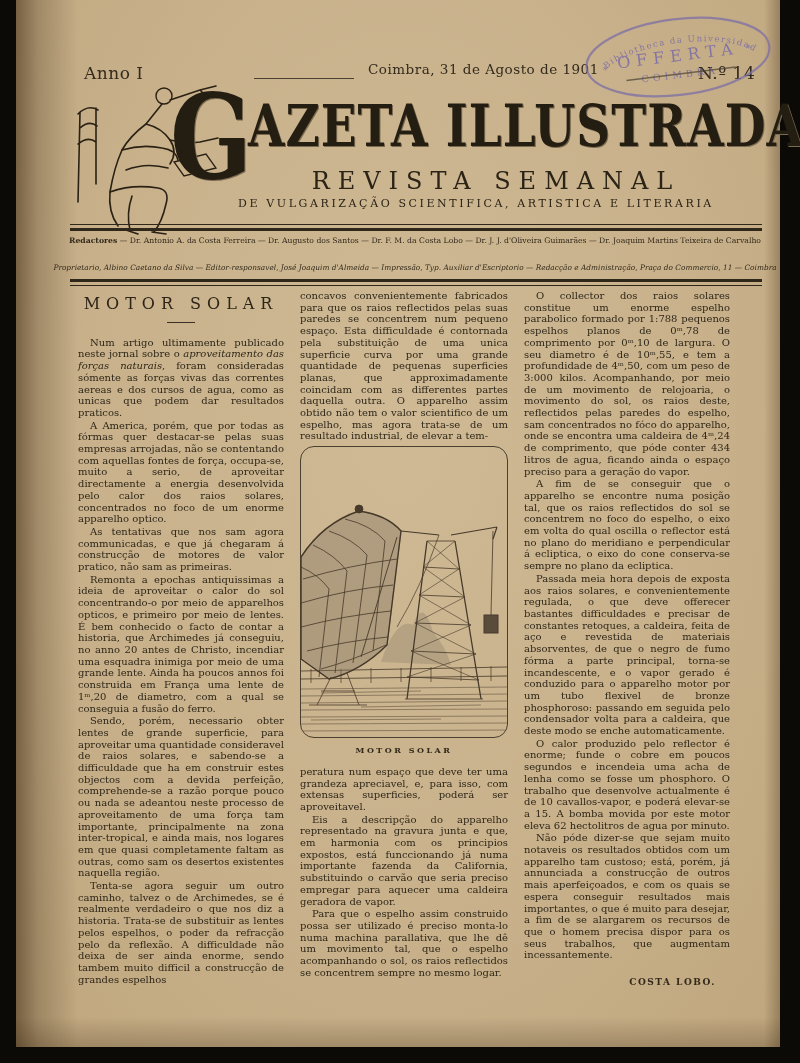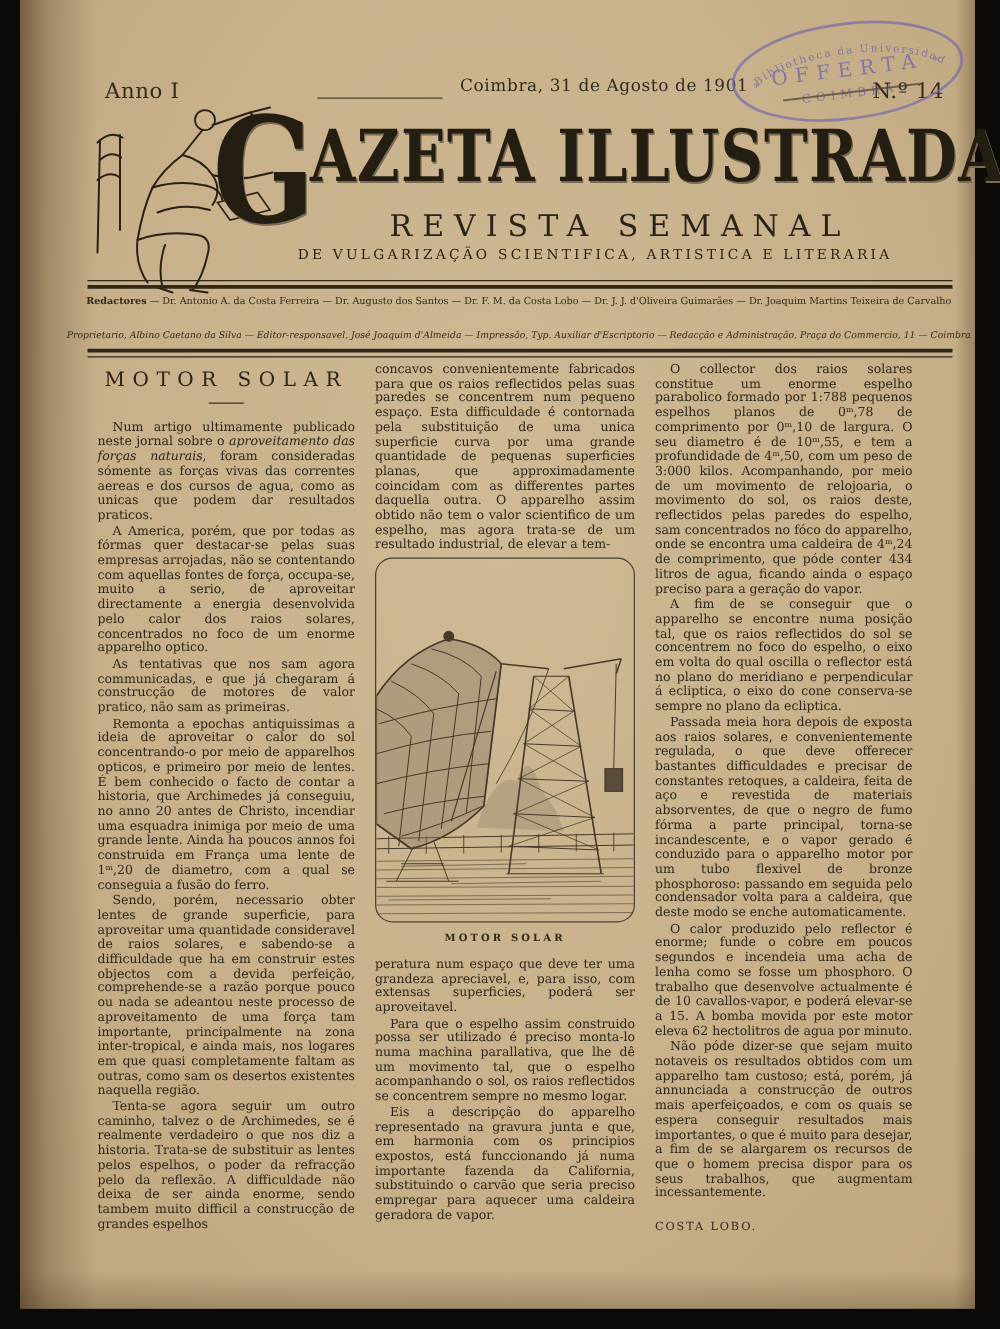--- a/index.html
+++ b/index.html
@@ -61,21 +61,21 @@
   .ital{font-style:italic;}
   .figure-frame{
     border:1.2px solid #4a4030;border-radius:14px;height:290px;margin:4px 0 2px 0;
     overflow:hidden;position:relative;
   }
   .fig-caption{
     text-align:center;font-size:8px;font-weight:700;letter-spacing:2.5px;
     margin:7px 0 9px 0;color:#33291a;
   }
   .signature{
-    font-size:9px;font-weight:400;letter-spacing:1.5px;
+    text-align:right;font-size:9px;font-weight:700;letter-spacing:1.5px;
     margin-top:16px;padding-right:14px;color:#33291a;
   }
   svg{display:block;}
 </style>
 </head>
 <body>
 
 <div class="page">
 
   <div class="abs hdr-text" style="left:68px;top:63px;">Anno I</div>
@@ -212,22 +212,22 @@
               <path d="M192,84 L190,168" stroke-width="0.8"></path>
               <rect x="183" y="168" width="14" height="18" fill="#5a4c3a" stroke-width="1"></rect>
               <path d="M138,88 Q120,140 96,180" stroke-width="0.7"></path>
             </g>
           </svg>
         </div>
         <figcaption class="fig-caption">MOTOR SOLAR</figcaption>
       </figure>
 
       <p class="noind">peratura num espaço que deve ter uma grandeza apreciavel, e, para isso, com extensas superficies, poderá ser aproveitavel.</p>
+      <p>Eis a descripção do apparelho representado na gravura junta e que, em harmonia com os principios expostos, está funccionando já numa importante fazenda da California, substituindo o carvão que seria preciso empregar para aquecer uma caldeira geradora de vapor.</p>
       <p>Para que o espelho assim construido possa ser utilizado é preciso monta-lo numa machina parallativa, que lhe dê um movimento tal, que o espelho acompanhando o sol, os raios reflectidos se concentrem sempre no mesmo logar.</p>
-      <p>Eis a descripção do apparelho representado na gravura junta e que, em harmonia com os principios expostos, está funccionando já numa importante fazenda da California, substituindo o carvão que seria preciso empregar para aquecer uma caldeira geradora de vapor.</p>
     </div>
 
     <div class="col">
       <p>O collector dos raios solares constitue um enorme espelho parabolico formado por 1:788 pequenos espelhos planos de 0ᵐ,78 de comprimento por 0ᵐ,10 de largura. O seu diametro é de 10ᵐ,55, e tem a profundidade de 4ᵐ,50, com um peso de 3:000 kilos. Acompanhando, por meio de um movimento de relojoaria, o movimento do sol, os raios deste, reflectidos pelas paredes do espelho, sam concentrados no fóco do apparelho, onde se encontra uma caldeira de 4ᵐ,24 de comprimento, que póde conter 434 litros de agua, ficando ainda o espaço preciso para a geração do vapor.</p>
       <p>A fim de se conseguir que o apparelho se encontre numa posição tal, que os raios reflectidos do sol se concentrem no foco do espelho, o eixo em volta do qual oscilla o reflector está no plano do meridiano e perpendicular á ecliptica, o eixo do cone conserva-se sempre no plano da ecliptica.</p>
       <p>Passada meia hora depois de exposta aos raios solares, e convenientemente regulada, o que deve offerecer bastantes difficuldades e precisar de constantes retoques, a caldeira, feita de aço e revestida de materiais absorventes, de que o negro de fumo fórma a parte principal, torna-se incandescente, e o vapor gerado é conduzido para o apparelho motor por um tubo flexivel de bronze phosphoroso: passando em seguida pelo condensador volta para a caldeira, que deste modo se enche automaticamente.</p>
       <p>O calor produzido pelo reflector é enorme; funde o cobre em poucos segundos e incendeia uma acha de lenha como se fosse um phosphoro. O trabalho que desenvolve actualmente é de 10 cavallos-vapor, e poderá elevar-se a 15. A bomba movida por este motor eleva 62 hectolitros de agua por minuto.</p>
       <p>Não póde dizer-se que sejam muito notaveis os resultados obtidos com um apparelho tam custoso; está, porém, já annunciada a construcção de outros mais aperfeiçoados, e com os quais se espera conseguir resultados mais importantes, o que é muito para desejar, a fim de se alargarem os recursos de que o homem precisa dispor para os seus trabalhos, que augmentam incessantemente.</p>
       <div class="signature">COSTA LOBO.</div>
     </div>

